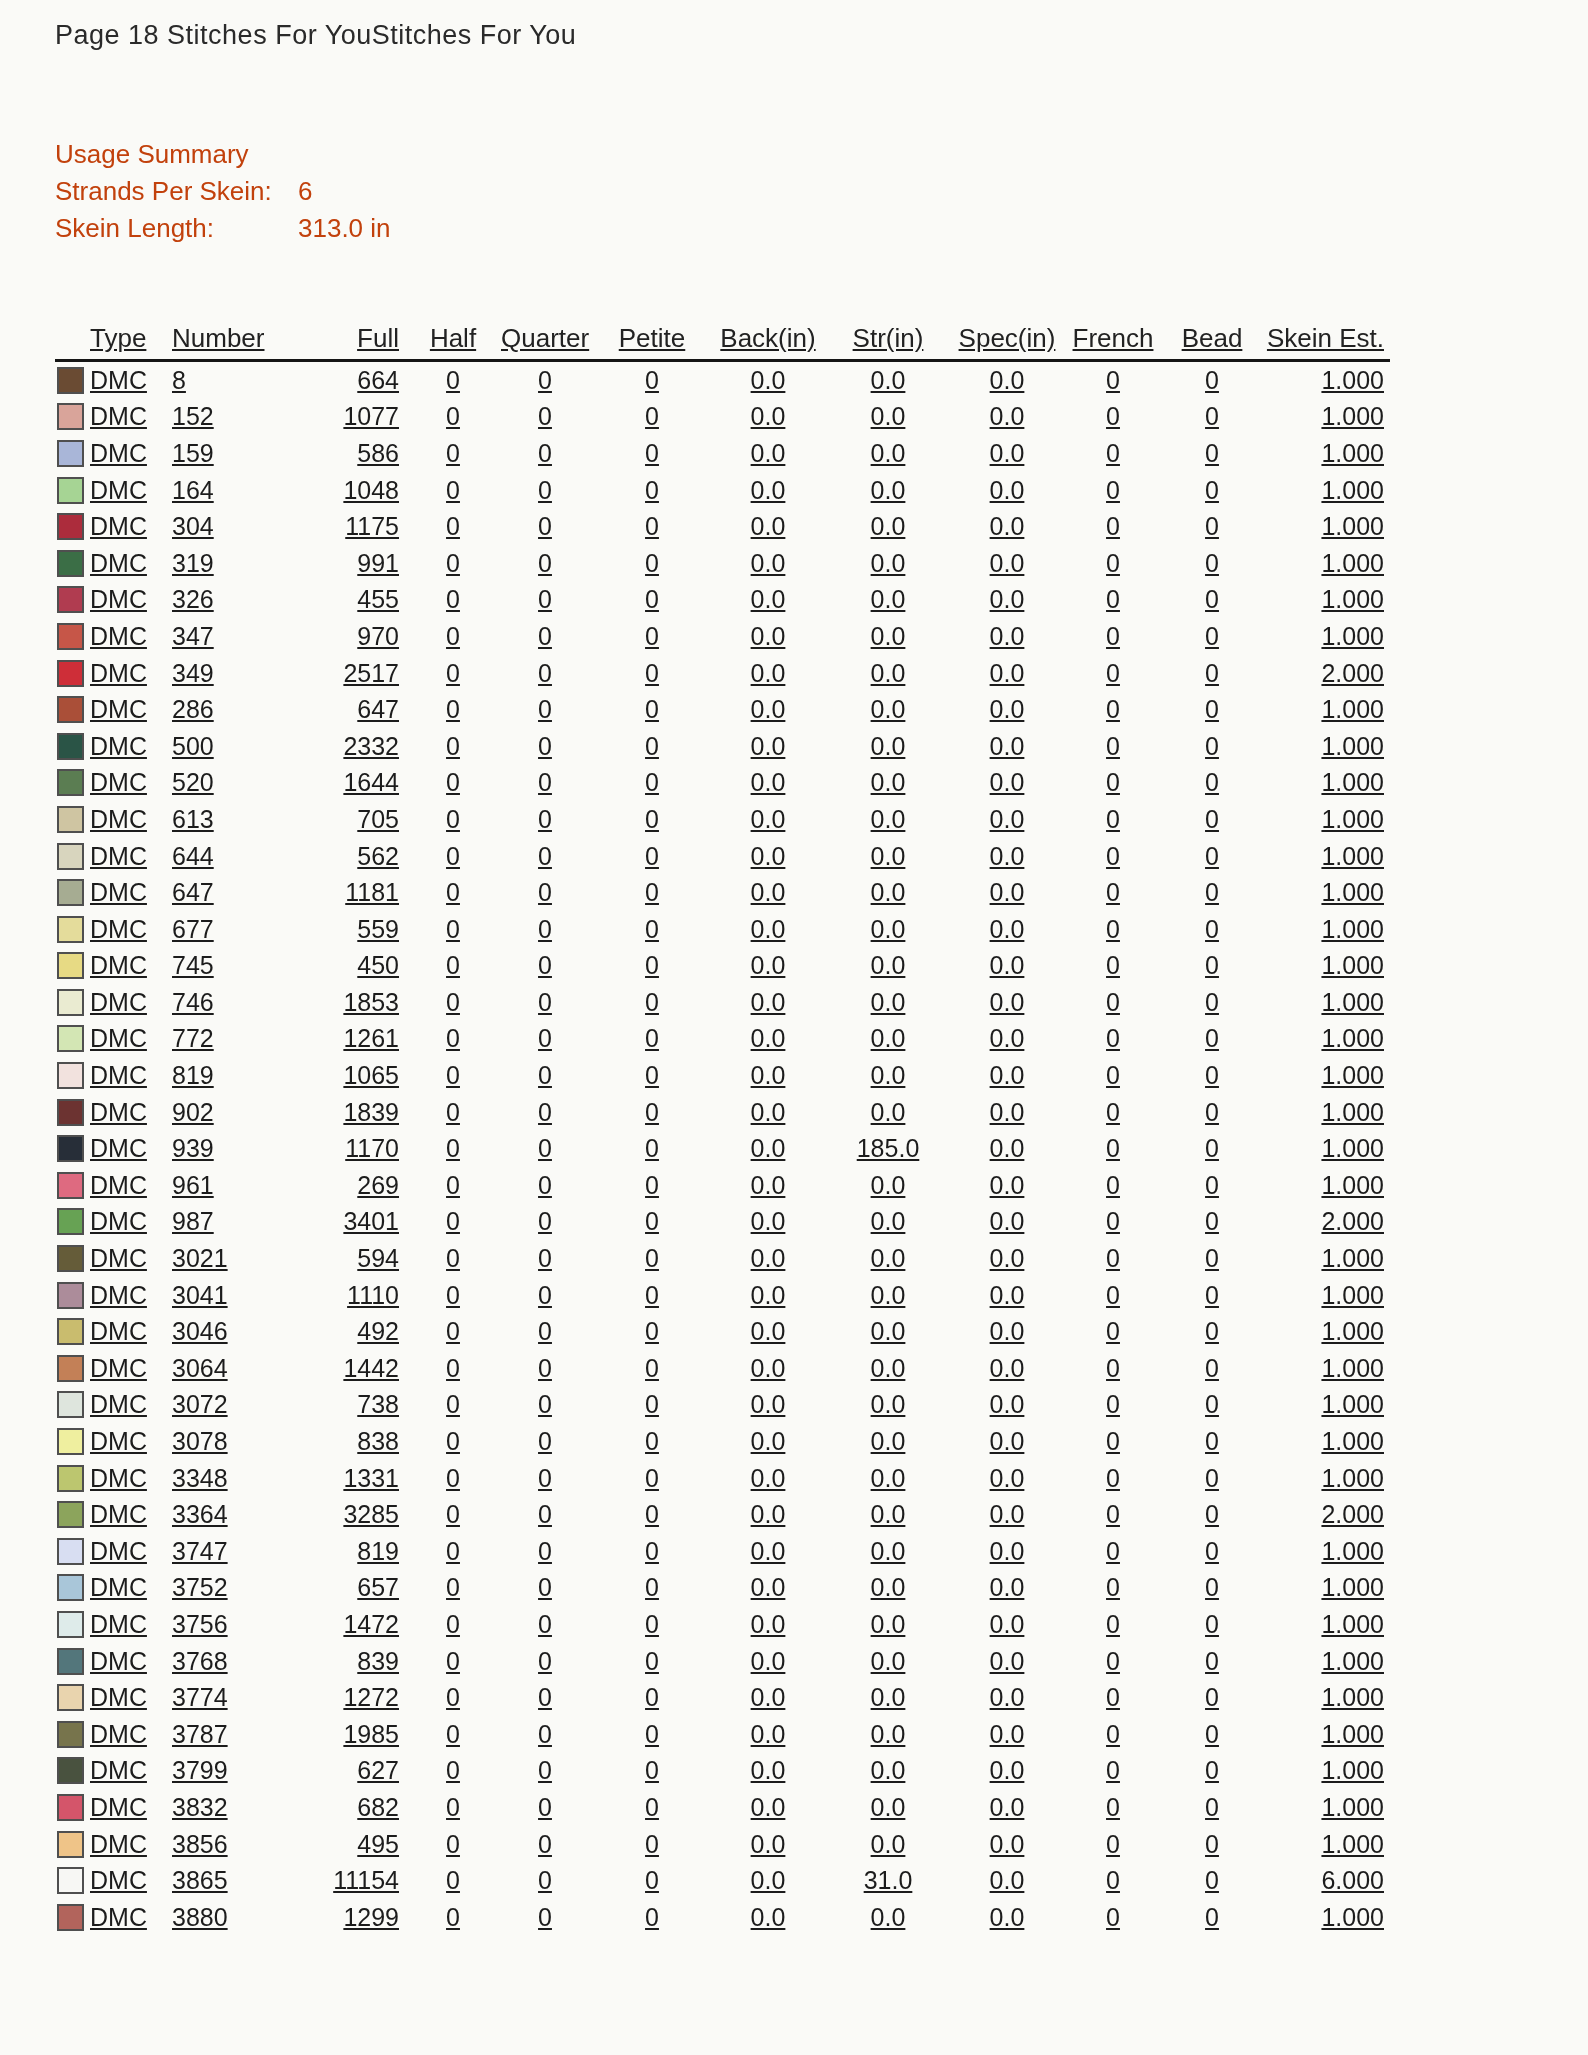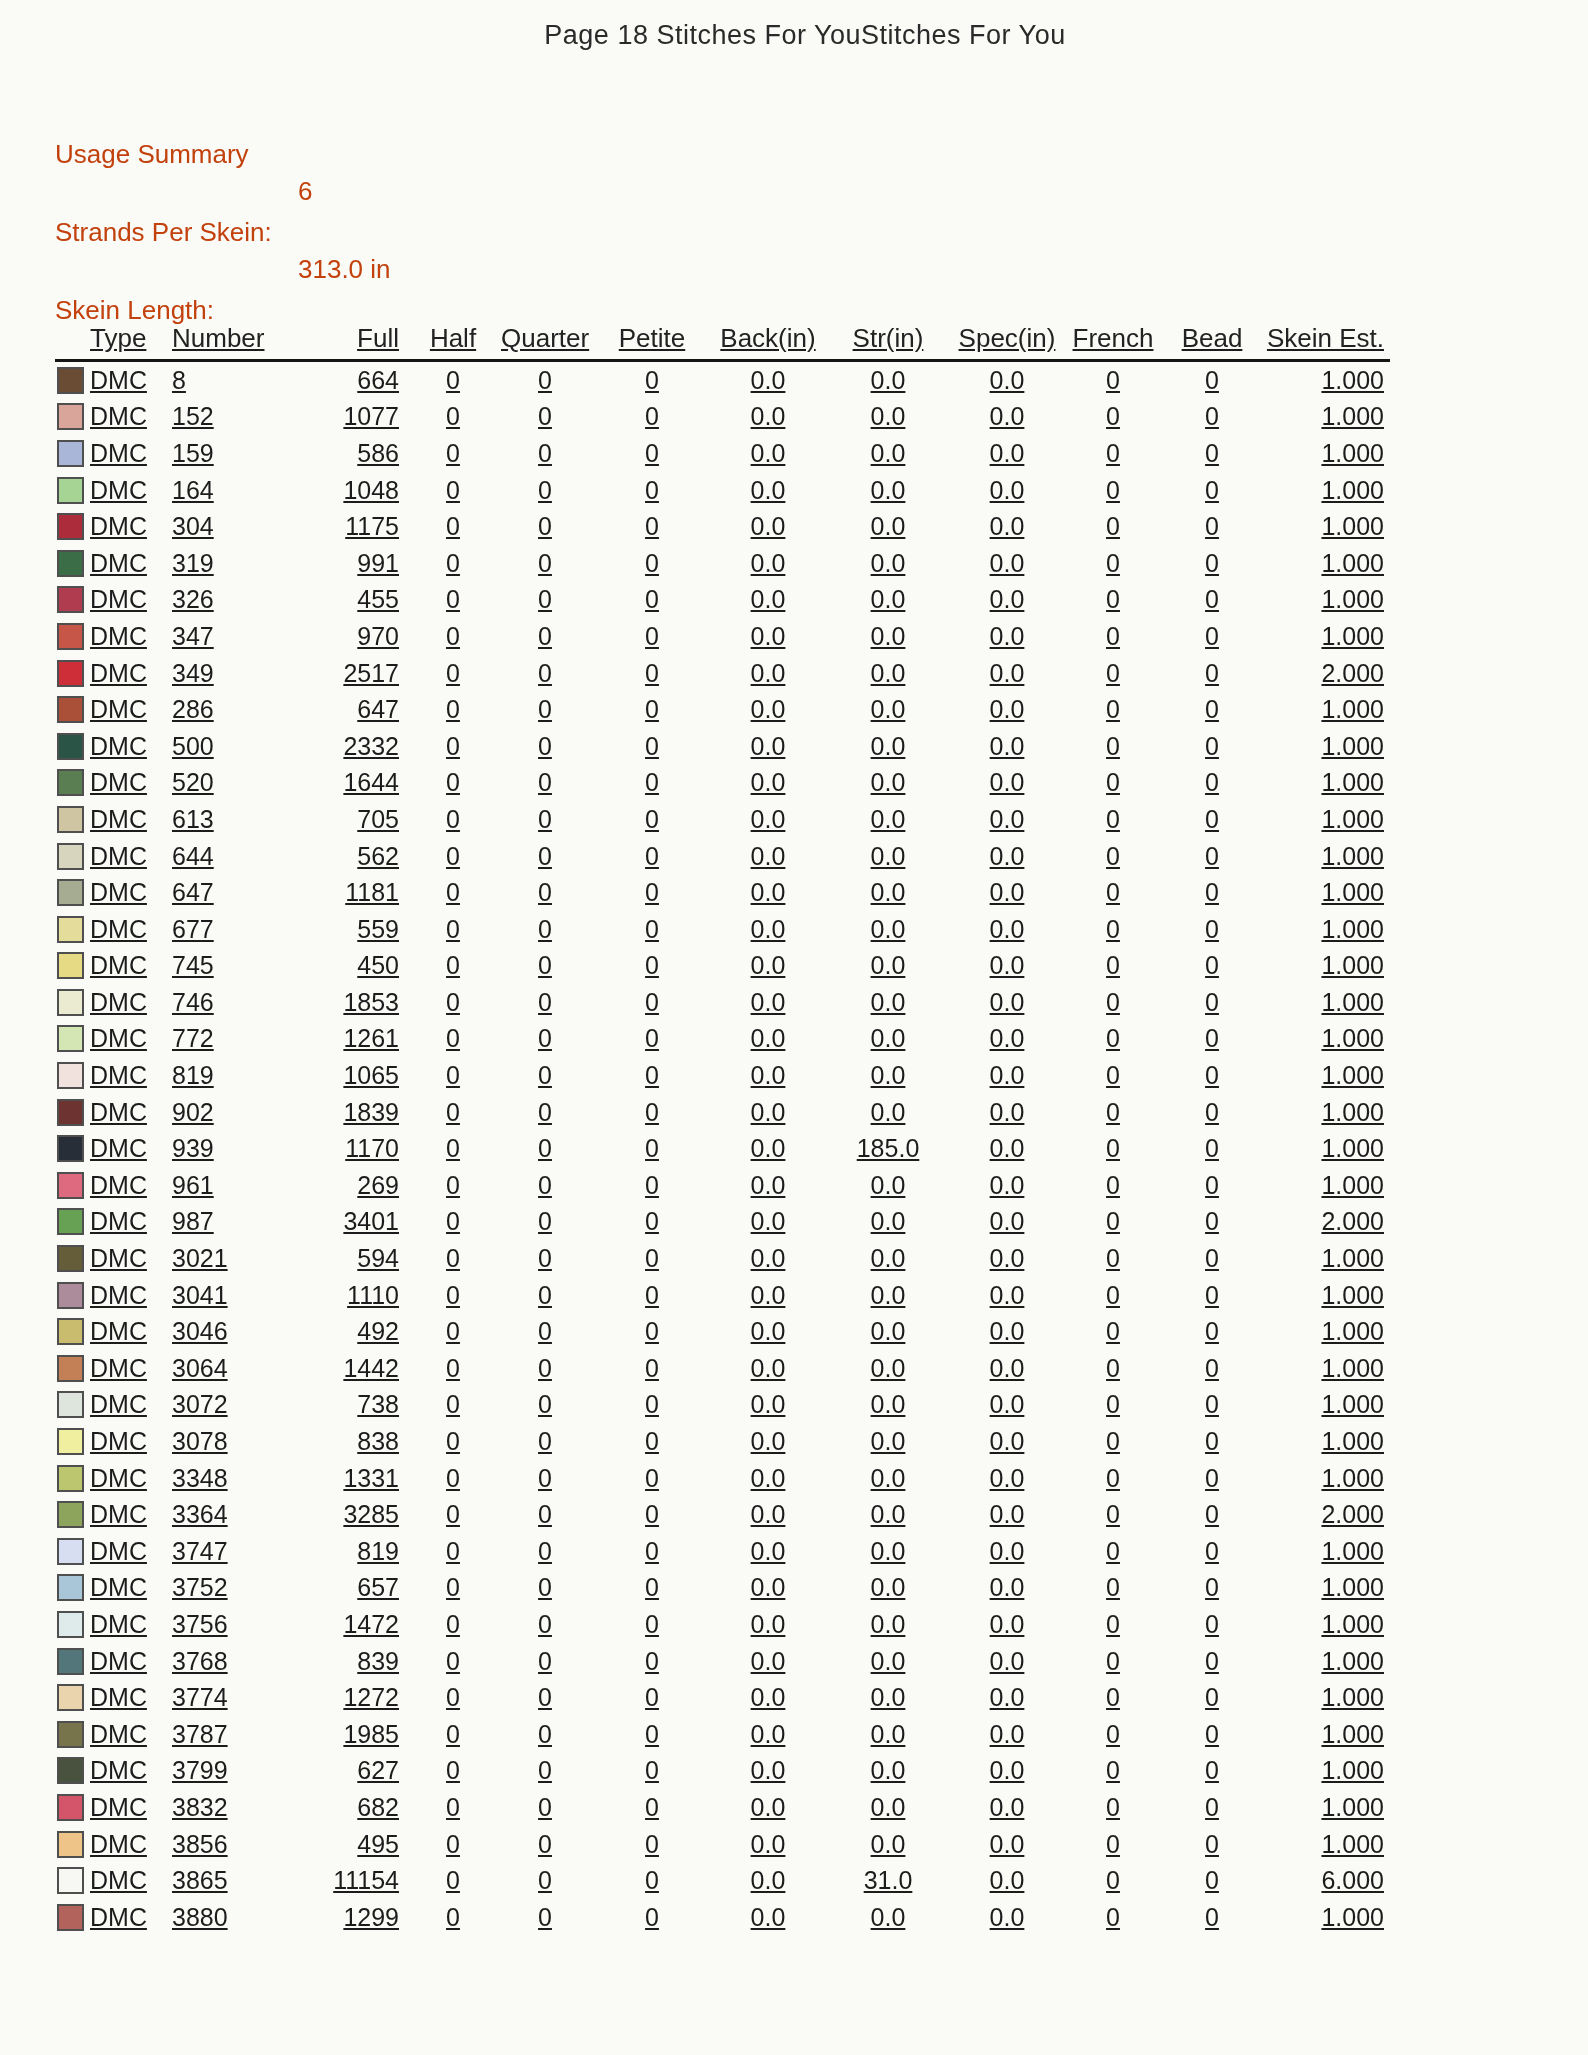--- a/index.html
+++ b/index.html
@@ -6,29 +6,29 @@
   .page{
     position:relative;
     width:1588px;height:2055px;
     background:#fafaf7;
     font-family:"Liberation Sans", sans-serif;
     color:#1c1c1c;
     overflow:hidden;
   }
   .topbar{
     position:absolute;top:20px;left:55px;right:33px;
-    display:flex;justify-content:center;
+    display:flex;justify-content:flex-start;
     font-size:27px;letter-spacing:.5px;color:#2a2a2a;
   }
   .summary{
     position:absolute;top:136px;left:55px;
     font-size:26px;line-height:37px;color:#c2410c;
   }
   .summary .line{display:flex;}
-  .summary .lbl{width:243px;margin-top:41px;}
+  .summary .lbl{width:243px;}
   .usage-table{
     position:absolute;top:316px;left:55px;
     width:1335px;
     border-collapse:collapse;table-layout:fixed;
     font-size:25px;color:#1c1c1c;text-decoration:underline;
   }
   .usage-table th{
     font-weight:normal;font-size:26px;color:#222;
     height:38px;vertical-align:bottom;padding:0 0 5px 0;
     border-bottom:3px solid #151515;

